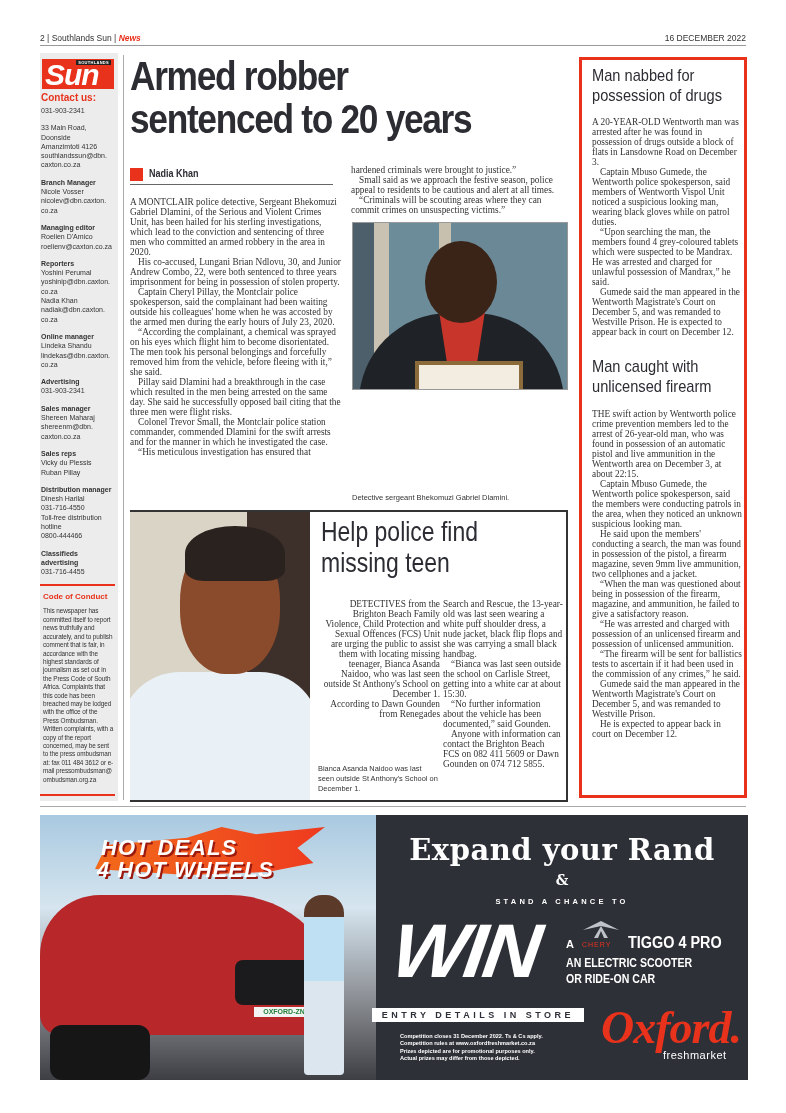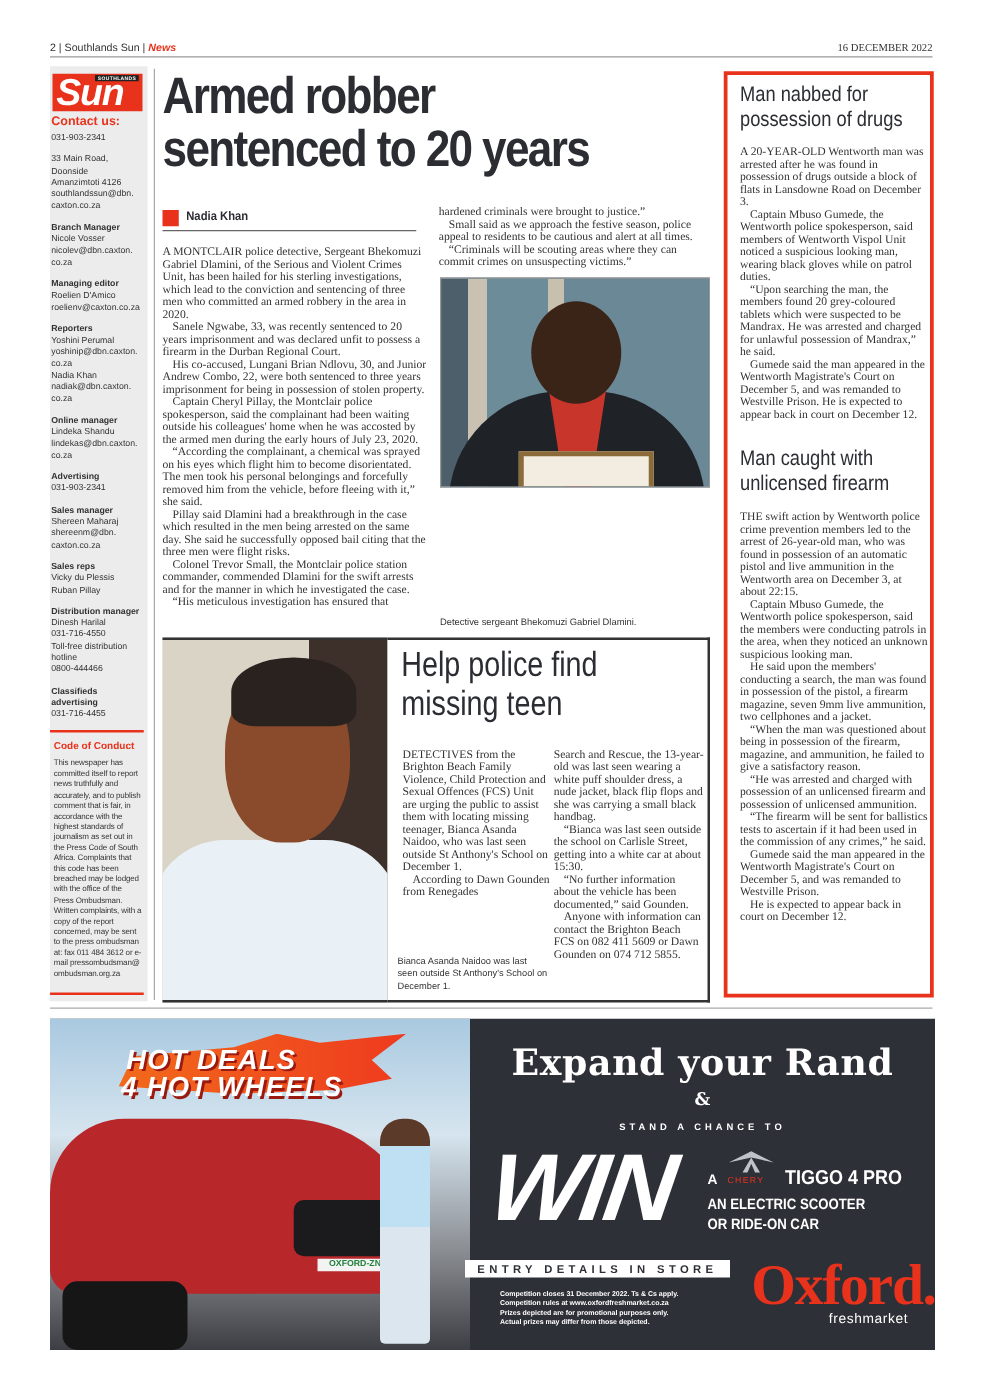--- a/index.html
+++ b/index.html
@@ -4,21 +4,21 @@
 <style>
   * { box-sizing: border-box; margin: 0; padding: 0; }
   html, body { width: 786px; height: 1113px; background: #ffffff; overflow: hidden; }
   body { position: relative; font-family: "Liberation Serif", serif; color: #2a2a2a; }
 
   .abs { position: absolute; }
 
   
   .folio { left: 40px; top: 33px; font-family: "Liberation Sans", sans-serif; font-size: 8.5px; color: #333; }
   .folio .sec { color: #e8321c; font-weight: bold; font-style: italic; }
-  .dateline { right: 40px; top: 33px; font-family: Liberation Serif, serif; font-size: 8.5px; color: #333; margin-left: 38px; }
+  .dateline { right: 40px; top: 33px; font-family: Liberation Sans, sans-serif; font-size: 8.5px; color: #333; margin-left: 38px; }
   .header-rule { left: 40px; right: 40px; top: 45px; height: 1px; background: #999; }
 
   
   .sidebar { left: 40px; top: 53px; width: 78px; height: 748px; background: #ececec; padding: 4px 3px 4px 0; }
   .logo { margin: 2px 0 0 2px; width: 72px; height: 30px; background: #e8321c; position: relative; overflow: hidden; }
   .logo .small { position: absolute; right: 3px; top: 1px; font-family: "Liberation Sans", sans-serif; font-size: 4px; font-weight: bold; color: #fff; letter-spacing: .3px; background:#222; padding:0 2px; }
   .logo .big { position: absolute; left: 3px; top: 1px; font-family: "Liberation Sans", sans-serif; font-size: 30px; line-height: 30px; font-weight: bold; font-style: italic; color: #fff; letter-spacing: -1px; }
   .contact-title { font-family: "Liberation Sans", sans-serif; color: #e8321c; font-weight: bold; font-size: 10px; margin: 3px 0 3px 1px; }
   .sb-block { font-family: "Liberation Sans", sans-serif; font-size: 7px; line-height: 9.3px; color: #333; margin: 0 0 8px 1px; }
   .sb-block .h { font-weight: bold; }
@@ -47,21 +47,21 @@
   .caption1 { left: 352px; top: 493px; font-family: "Liberation Sans", sans-serif; font-size: 7.5px; color: #333; }
 
   
   .teen-photo { left: 130px; top: 510px; width: 180px; height: 292px; overflow: hidden; border-top: 2px solid #333; border-bottom: 2px solid #333; background: #d6cfc2; }
   .teen-photo .bg { position: absolute; inset: 0; background: linear-gradient(90deg, #dad4c7 0 65%, #3d2f2a 65% 100%); }
   .teen-photo .head { position: absolute; left: 50px; top: 22px; width: 100px; height: 140px; background: #8a4a2c; border-radius: 48% 48% 45% 45%; }
   .teen-photo .hair { position: absolute; left: 55px; top: 14px; width: 100px; height: 55px; background: #2a221e; border-radius: 50% 50% 20% 20%; }
   .teen-photo .shirt { position: absolute; left: -10px; top: 160px; width: 200px; height: 160px; background: #e9f0f6; border-radius: 60px 60px 0 0; }
   .teen-box { left: 310px; top: 510px; width: 258px; height: 292px; border: 2px solid #333; border-left: none; }
   .teen-head { left: 321px; top: 516px; font-family: "Liberation Sans", sans-serif; font-size: 28px; line-height: 31px; color: #2b2d33; transform: scaleX(.82); transform-origin: left top; width: 300px; }
-  .teen-col1 { left: 322px; top: 599px; width: 118px; }
+  .teen-col1 { left: 322px; top: 599px; width: 118px; text-align: right; }
   .teen-col2 { left: 443px; top: 599px; width: 120px; }
   .teen-caption { left: 318px; top: 764px; width: 120px; font-family: "Liberation Sans", sans-serif; font-size: 7.4px; line-height: 10px; color: #333; }
 
   
   .right-box { left: 579px; top: 57px; width: 168px; height: 741px; border: 3px solid #e8321c; }
   .rb-head { font-family: "Liberation Sans", sans-serif; font-size: 17px; line-height: 20px; color: #2b2d33; transform: scaleX(.86); transform-origin: left top; width: 190px; }
   .rb-h1 { left: 592px; top: 66px; }
   .rb-text1 { left: 592px; top: 117px; width: 150px; }
   .rb-h2 { left: 592px; top: 357px; }
   .rb-text2 { left: 592px; top: 409px; width: 150px; }
@@ -89,21 +89,21 @@
   .win { position: absolute; left: 20px; top: 96px; font-family: "Liberation Sans", sans-serif; font-weight: bold; font-style: italic; color: #fff; font-size: 76px; line-height: 80px; letter-spacing: -3px; transform: skewX(-8deg) scaleX(1.05); }
   .chery-logo { position: absolute; left: 205px; top: 103px; width: 40px; height: 22px; }
   .prize-a { position: absolute; left: 190px; top: 123px; font-family: "Liberation Sans", sans-serif; font-weight: bold; color: #fff; font-size: 11px; }
   .chery-word { position: absolute; left: 206px; top: 126px; font-family: "Liberation Sans", sans-serif; color: #e8321c; font-size: 7px; letter-spacing: 1px; }
   .tiggo { position: absolute; left: 252px; top: 119px; font-family: "Liberation Sans", sans-serif; font-weight: bold; color: #fff; font-size: 16px; transform: scaleX(.9); transform-origin: left top; }
   .prize-2, .prize-3 { position: absolute; left: 190px; font-family: "Liberation Sans", sans-serif; font-weight: bold; color: #fff; font-size: 12px; transform: scaleX(.88); transform-origin: left top; }
   .prize-2 { top: 141px; }
   .prize-3 { top: 157px; }
   .entry-bar { position: absolute; left: -4px; top: 193px; width: 212px; height: 14px; background: #fff; color: #2e3037; font-family: "Liberation Sans", sans-serif; font-weight: bold; font-size: 9px; letter-spacing: 3.5px; text-align: right; padding-right: 10px; line-height: 14px; }
   .fineprint { position: absolute; left: 24px; top: 218px; width: 190px; font-family: "Liberation Sans", sans-serif; color: #fff; font-size: 5.6px; line-height: 7.3px; font-weight: bold; }
-  .oxford { position: absolute; left: 225px; top: 190px; font-family: "Liberation Serif", serif; font-weight: bold; color: #e8321c; font-size: 46px; line-height: 46px; letter-spacing: -1px; }
+  .oxford { position: absolute; left: 225px; top: 190px; font-family: "Liberation Serif", serif; font-weight: bold; font-style: italic; color: #e8321c; font-size: 46px; line-height: 46px; letter-spacing: -1px; }
   .fresh { position: absolute; left: 287px; top: 234px; font-family: "Liberation Sans", sans-serif; color: #fff; font-size: 11px; letter-spacing: .5px; }
 </style>
 </head>
 <body>
 
 <div class="abs folio">
   <span>2</span><span> | </span><span>Southlands Sun</span><span> | </span><span class="sec">News</span>
 </div>
 <div class="abs dateline">16 DECEMBER 2022</div>
 <div class="abs header-rule"></div>
@@ -185,21 +185,20 @@
 <div class="abs headline">
   <div>Armed robber</div>
   <div>sentenced to 20 years</div>
 </div>
 <div class="abs byline">
   <span class="sq"></span>
   <span class="name">Nadia Khan</span>
 </div>
 <div class="abs body-text col1">
   <p class="first">A MONTCLAIR police detective, Sergeant Bhekomuzi Gabriel Dlamini, of the Serious and Violent Crimes Unit, has been hailed for his sterling investigations, which lead to the conviction and sentencing of three men who committed an armed robbery in the area in 2020.</p>
-  <p>Sanele Ngwabe, 33, was recently sentenced to 20 years imprisonment and was declared unfit to possess a firearm in the Durban Regional Court.</p>
   <p>His co-accused, Lungani Brian Ndlovu, 30, and Junior Andrew Combo, 22, were both sentenced to three years imprisonment for being in possession of stolen property.</p>
   <p>Captain Cheryl Pillay, the Montclair police spokesperson, said the complainant had been waiting outside his colleagues' home when he was accosted by the armed men during the early hours of July 23, 2020.</p>
   <p>“According the complainant, a chemical was sprayed on his eyes which flight him to become disorientated. The men took his personal belongings and forcefully removed him from the vehicle, before fleeing with it,” she said.</p>
   <p>Pillay said Dlamini had a breakthrough in the case which resulted in the men being arrested on the same day. She said he successfully opposed bail citing that the three men were flight risks.</p>
   <p>Colonel Trevor Small, the Montclair police station commander, commended Dlamini for the swift arrests and for the manner in which he investigated the case.</p>
   <p>“His meticulous investigation has ensured that</p>
 </div>
 <div class="abs body-text col2top">
   <p class="first">hardened criminals were brought to justice.”</p>
   <p>Small said as we approach the festive season, police appeal to residents to be cautious and alert at all times.</p>
@@ -238,21 +237,21 @@
 <div class="abs teen-caption">Bianca Asanda Naidoo was last seen outside St Anthony's School on December 1.</div>
 
 <div class="abs right-box"></div>
 <div class="abs rb-head rb-h1">
   <div>Man nabbed for</div>
   <div>possession of drugs</div>
 </div>
 <div class="abs body-text rb-text1">
   <p class="first">A 20-YEAR-OLD Wentworth man was arrested after he was found in possession of drugs outside a block of flats in Lansdowne Road on December 3.</p>
   <p>Captain Mbuso Gumede, the Wentworth police spokesperson, said members of Wentworth Vispol Unit noticed a suspicious looking man, wearing black gloves while on patrol duties.</p>
-  <p>“Upon searching the man, the members found 20 grey-coloured tablets which were suspected to be Mandrax. He was arrested and charged for unlawful possession of Mandrax,” he said.</p>
+  <p>“Upon searching the man, the members found 4 grey-coloured tablets which were suspected to be Mandrax. He was arrested and charged for unlawful possession of Mandrax,” he said.</p>
   <p>Gumede said the man appeared in the Wentworth Magistrate's Court on December 5, and was remanded to Westville Prison. He is expected to appear back in court on December 12.</p>
 </div>
 <div class="abs rb-head rb-h2">
   <div>Man caught with</div>
   <div>unlicensed firearm</div>
 </div>
 <div class="abs body-text rb-text2">
   <p class="first">THE swift action by Wentworth police crime prevention members led to the arrest of 26-year-old man, who was found in possession of an automatic pistol and live ammunition in the Wentworth area on December 3, at about 22:15.</p>
   <p>Captain Mbuso Gumede, the Wentworth police spokesperson, said the members were conducting patrols in the area, when they noticed an unknown suspicious looking man.</p>
   <p>He said upon the members' conducting a search, the man was found in possession of the pistol, a firearm magazine, seven 9mm live ammunition, two cellphones and a jacket.</p>

